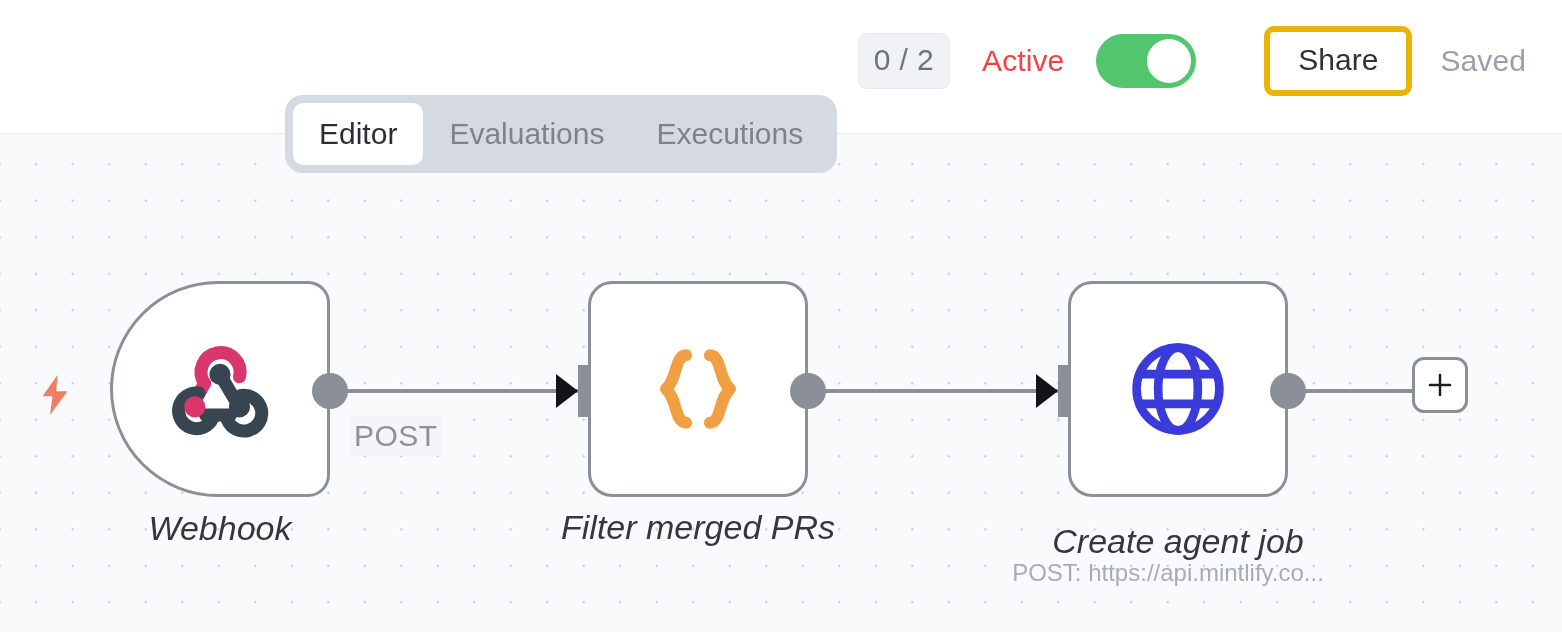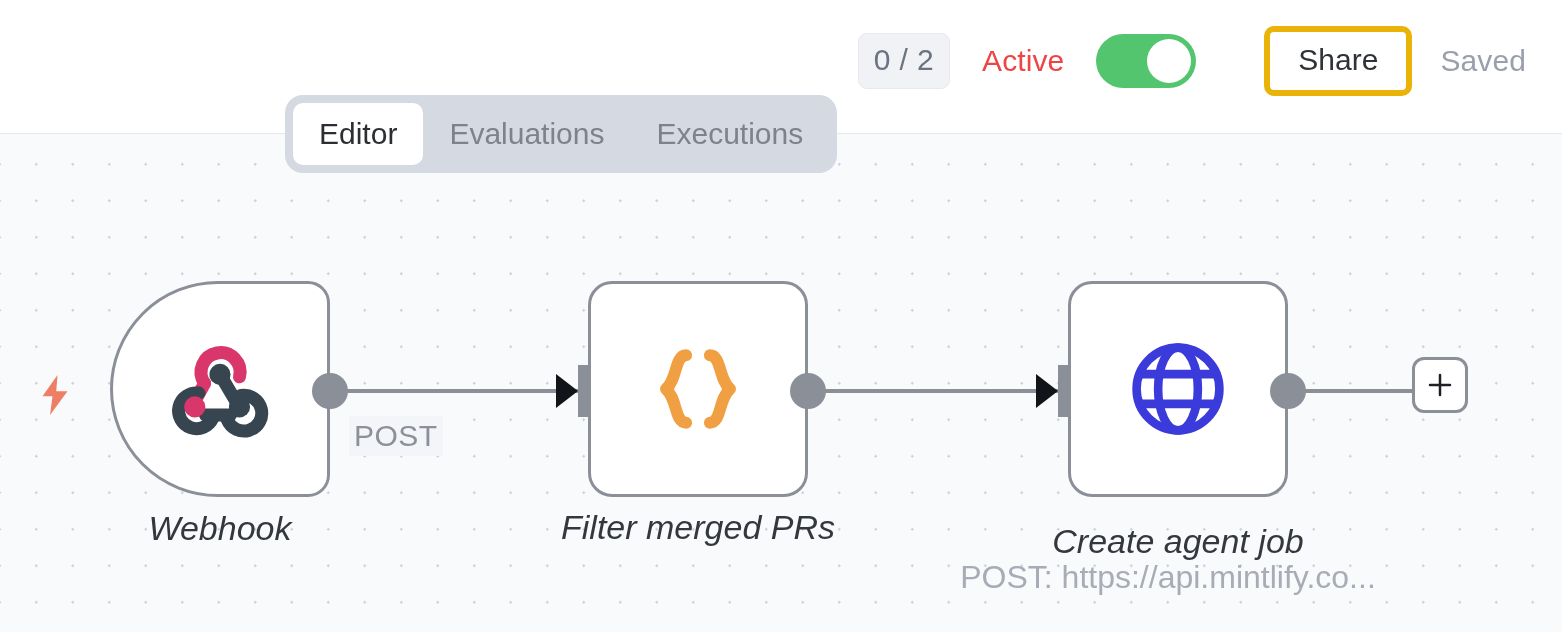--- a/index.html
+++ b/index.html
@@ -243,21 +243,21 @@
     position: absolute;
     font-size: 34px;
     color: #34383e;
     text-align: center;
     white-space: nowrap;
     transform: translateX(-50%);
     font-style: italic;
   }
   .node-sub {
     position: absolute;
-    font-size: 32px;
+    font-size: 24px;
     color: #a7acb6;
     white-space: nowrap;
     transform: translateX(-50%);
   }
 </style>
 </head>
 <body>
 
 <div id="app">
 

